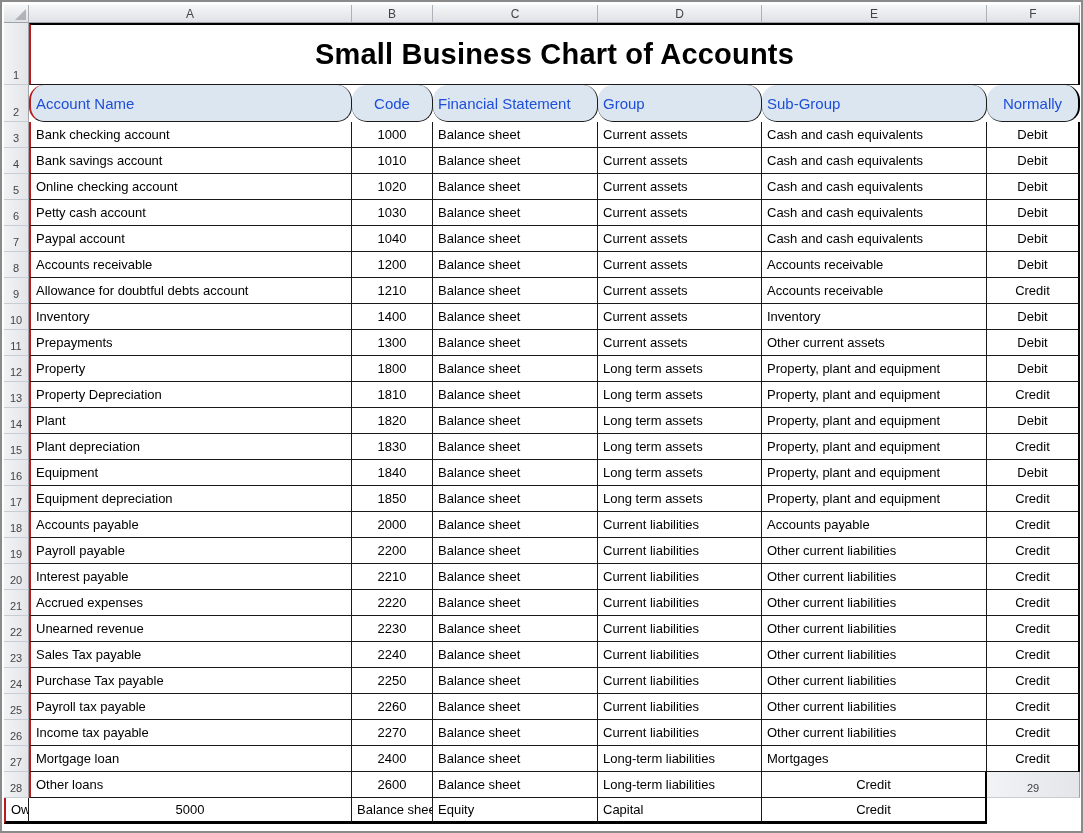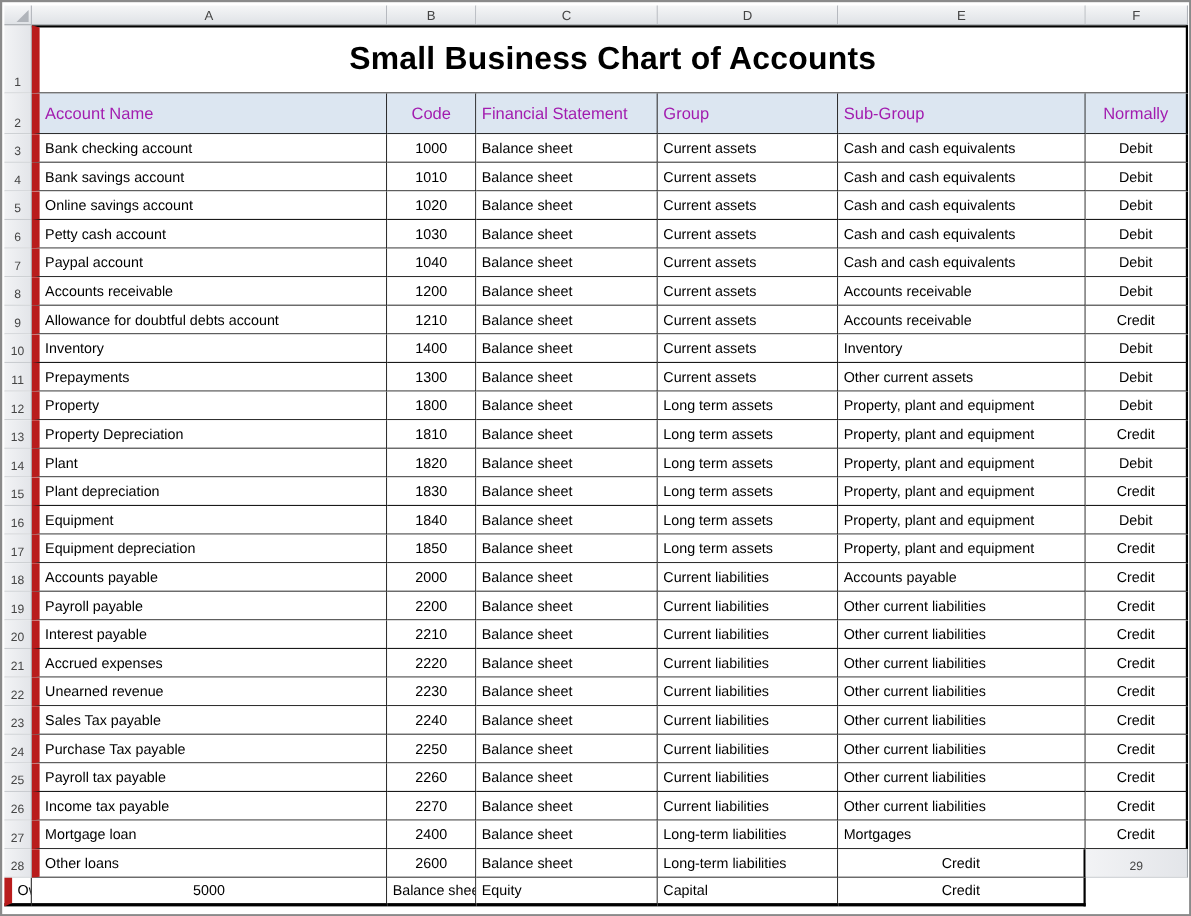--- a/index.html
+++ b/index.html
@@ -38,32 +38,32 @@
   }
   
   .cell {
     box-sizing:border-box; background:#fff; color:#000;
     border-right:1px solid #1a1a1a; border-bottom:1px solid #1a1a1a;
     display:flex; align-items:center;
     font-size:13px; padding:0 5px; overflow:hidden; white-space:nowrap;
   }
   .cell.left   { justify-content:flex-start; }
   .cell.center { justify-content:center;text-align:right; }
-  .cell.first-col { border-left:7px solid #b91c1c; }
+  .cell.first-col { border-left:2px solid #b91c1c; }
   .cell.last-col  { border-right:2px solid #000; }
   .cell.top-edge  { border-top:2px solid #000; }
   .cell.bottom-edge { border-bottom:3px solid #000; }
   .title-cell {
     grid-column: 2 / 8;
     justify-content:center;
     font-size:29px; font-weight:bold; letter-spacing:0.2px;
   }
   .hdr-cell {
     background:#dce6f1;
-    font-size:15px; color:#a21caf;
+    font-size:15px; color:#1d4ed8;border-radius:15px;
   }
 </style>
 </head>
 <body>
 
 <div class="window">
   <div class="grid" id="grid">
       <div class="corner"></div>
       <div class="colhdr">A</div>
       <div class="colhdr">B</div>
@@ -88,21 +88,21 @@
       <div class="cell left">Cash and cash equivalents</div>
       <div class="cell center last-col">Debit</div>
       <div class="rownum">4</div>
       <div class="cell left first-col">Bank savings account</div>
       <div class="cell center">1010</div>
       <div class="cell left">Balance sheet</div>
       <div class="cell left">Current assets</div>
       <div class="cell left">Cash and cash equivalents</div>
       <div class="cell center last-col">Debit</div>
       <div class="rownum">5</div>
-      <div class="cell left first-col">Online savings account</div>
+      <div class="cell left first-col">Online checking account</div>
       <div class="cell center">1020</div>
       <div class="cell left">Balance sheet</div>
       <div class="cell left">Current assets</div>
       <div class="cell left">Cash and cash equivalents</div>
       <div class="cell center last-col">Debit</div>
       <div class="rownum">6</div>
       <div class="cell left first-col">Petty cash account</div>
       <div class="cell center">1030</div>
       <div class="cell left">Balance sheet</div>
       <div class="cell left">Current assets</div>

